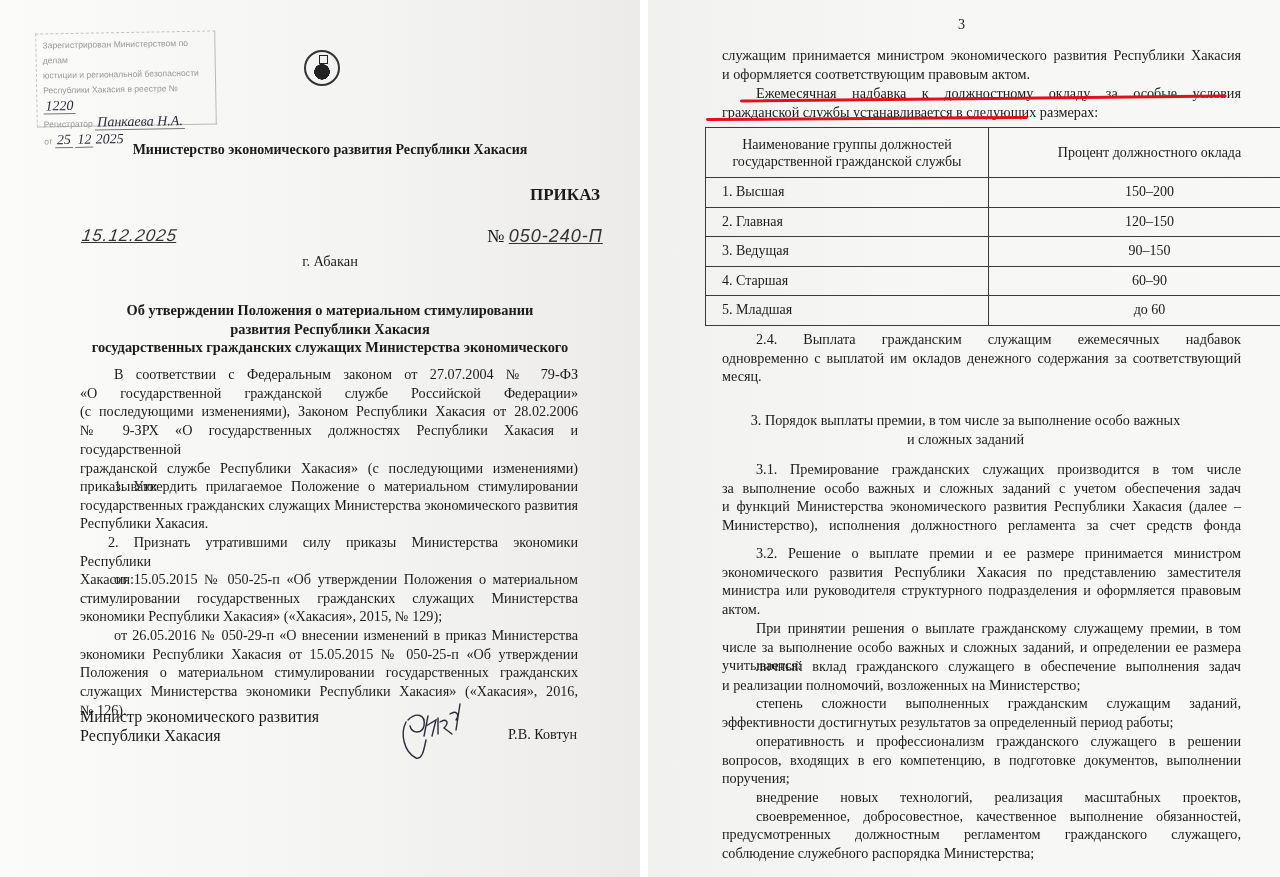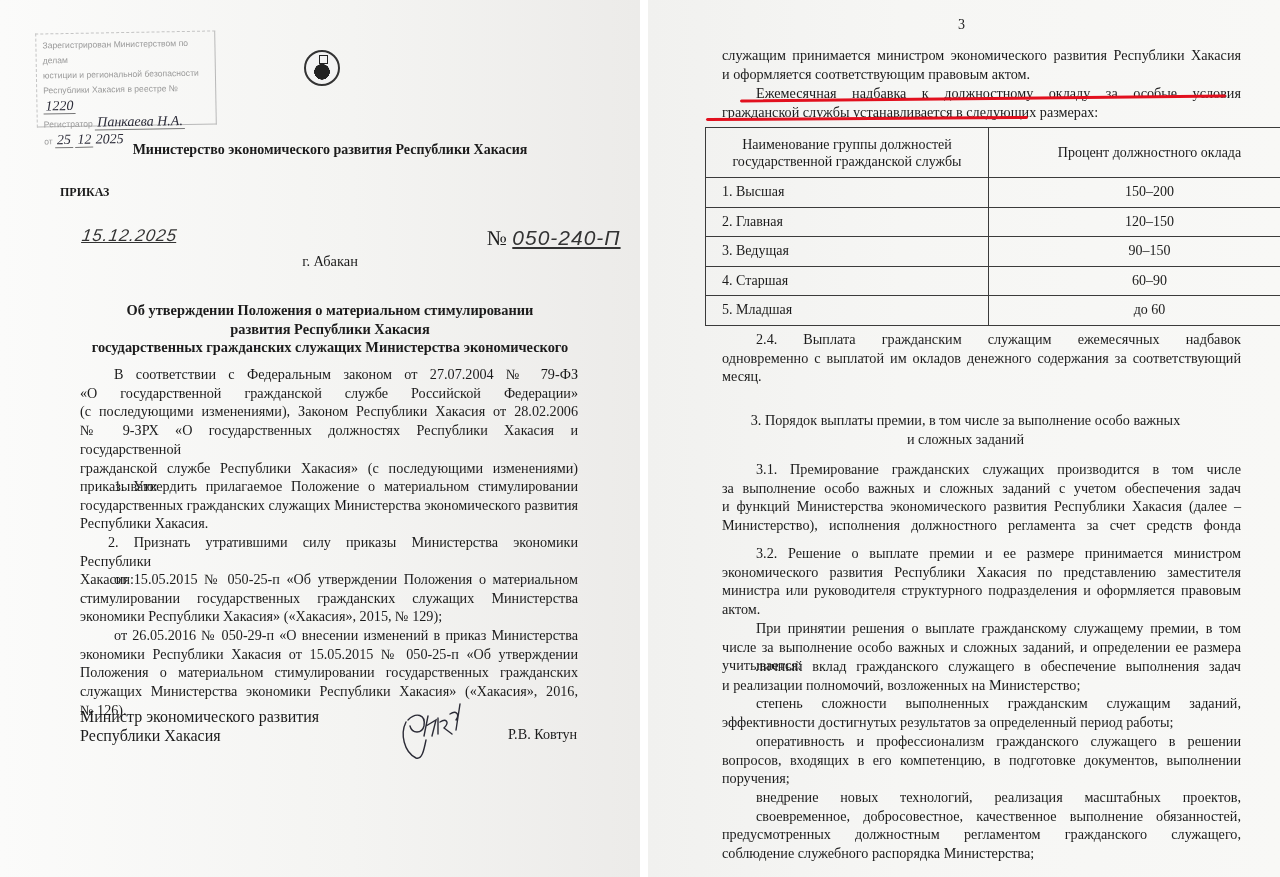--- a/index.html
+++ b/index.html
@@ -20,23 +20,23 @@
 
   
   .stamp { left:36px; top:32px; width:180px; height:94px; border:1px solid #b9b9b9; border-left:1px dashed #c4c4c4; border-top:1px dashed #c4c4c4; color:#9a9a9a; font-family:"Liberation Sans", sans-serif; font-size:8.6px; line-height:15px; padding:4px 6px; box-sizing:border-box; transform:rotate(-1deg); }
   .stamp .hand { font-family:"Liberation Serif", serif; font-style:italic; color:#2d2d3a; font-size:14px; }
   .stamp .ul { border-bottom:1px solid #777; padding:0 2px; }
 
   .emblem { left:304px; top:50px; width:36px; height:36px; border-radius:50%; border:2px solid #333; box-sizing:border-box; background:radial-gradient(circle at 50% 62%, #222 0 30%, #f3f3f3 31% 100%); }
   .emblem::after { content:""; position:absolute; left:13px; top:3px; width:7px; height:7px; border:1px solid #222; }
 
   .ministry { left:60px; width:540px; top:133px; text-align:center; font-weight:bold; font-size:14px;margin-top:9px; }
-  .prikaz { left:60px; width:540px; top:185px; text-align:left; font-weight:bold; font-size:12px; }
+  .prikaz { left:60px; width:540px; top:185px; text-align:right; font-weight:bold; font-size:17px; }
   .date-hand { left:82px; top:226px; font-style:italic; font-size:17px; color:#333; text-decoration:underline; letter-spacing:1px; font-family:"Liberation Sans", sans-serif; transform:skewX(-8deg); }
-  .num { left:487px; top:226px; font-size:21px; }
+  .num { left:487px; top:226px; font-size:18px; }
   .num .hand { font-style:italic; font-family:"Liberation Sans", sans-serif; color:#333; text-decoration:underline; letter-spacing:1px; }
   .city { left:60px; width:540px; top:253px; text-align:center; font-size:14.4px; }
   .title { left:80px; width:500px; top:301px; text-align:center; font-weight:bold; font-size:14.4px; line-height:18.5px; }
 
   .lblock { left:80px; width:498px; }
   .ind { text-indent:28px; }
   .ind2 { text-indent:34px; }
 
   .sign-left { left:80px; top:708px; font-size:16px; line-height:18.5px; }
   .sign-right { left:508px; top:726px; font-size:14.2px; }

